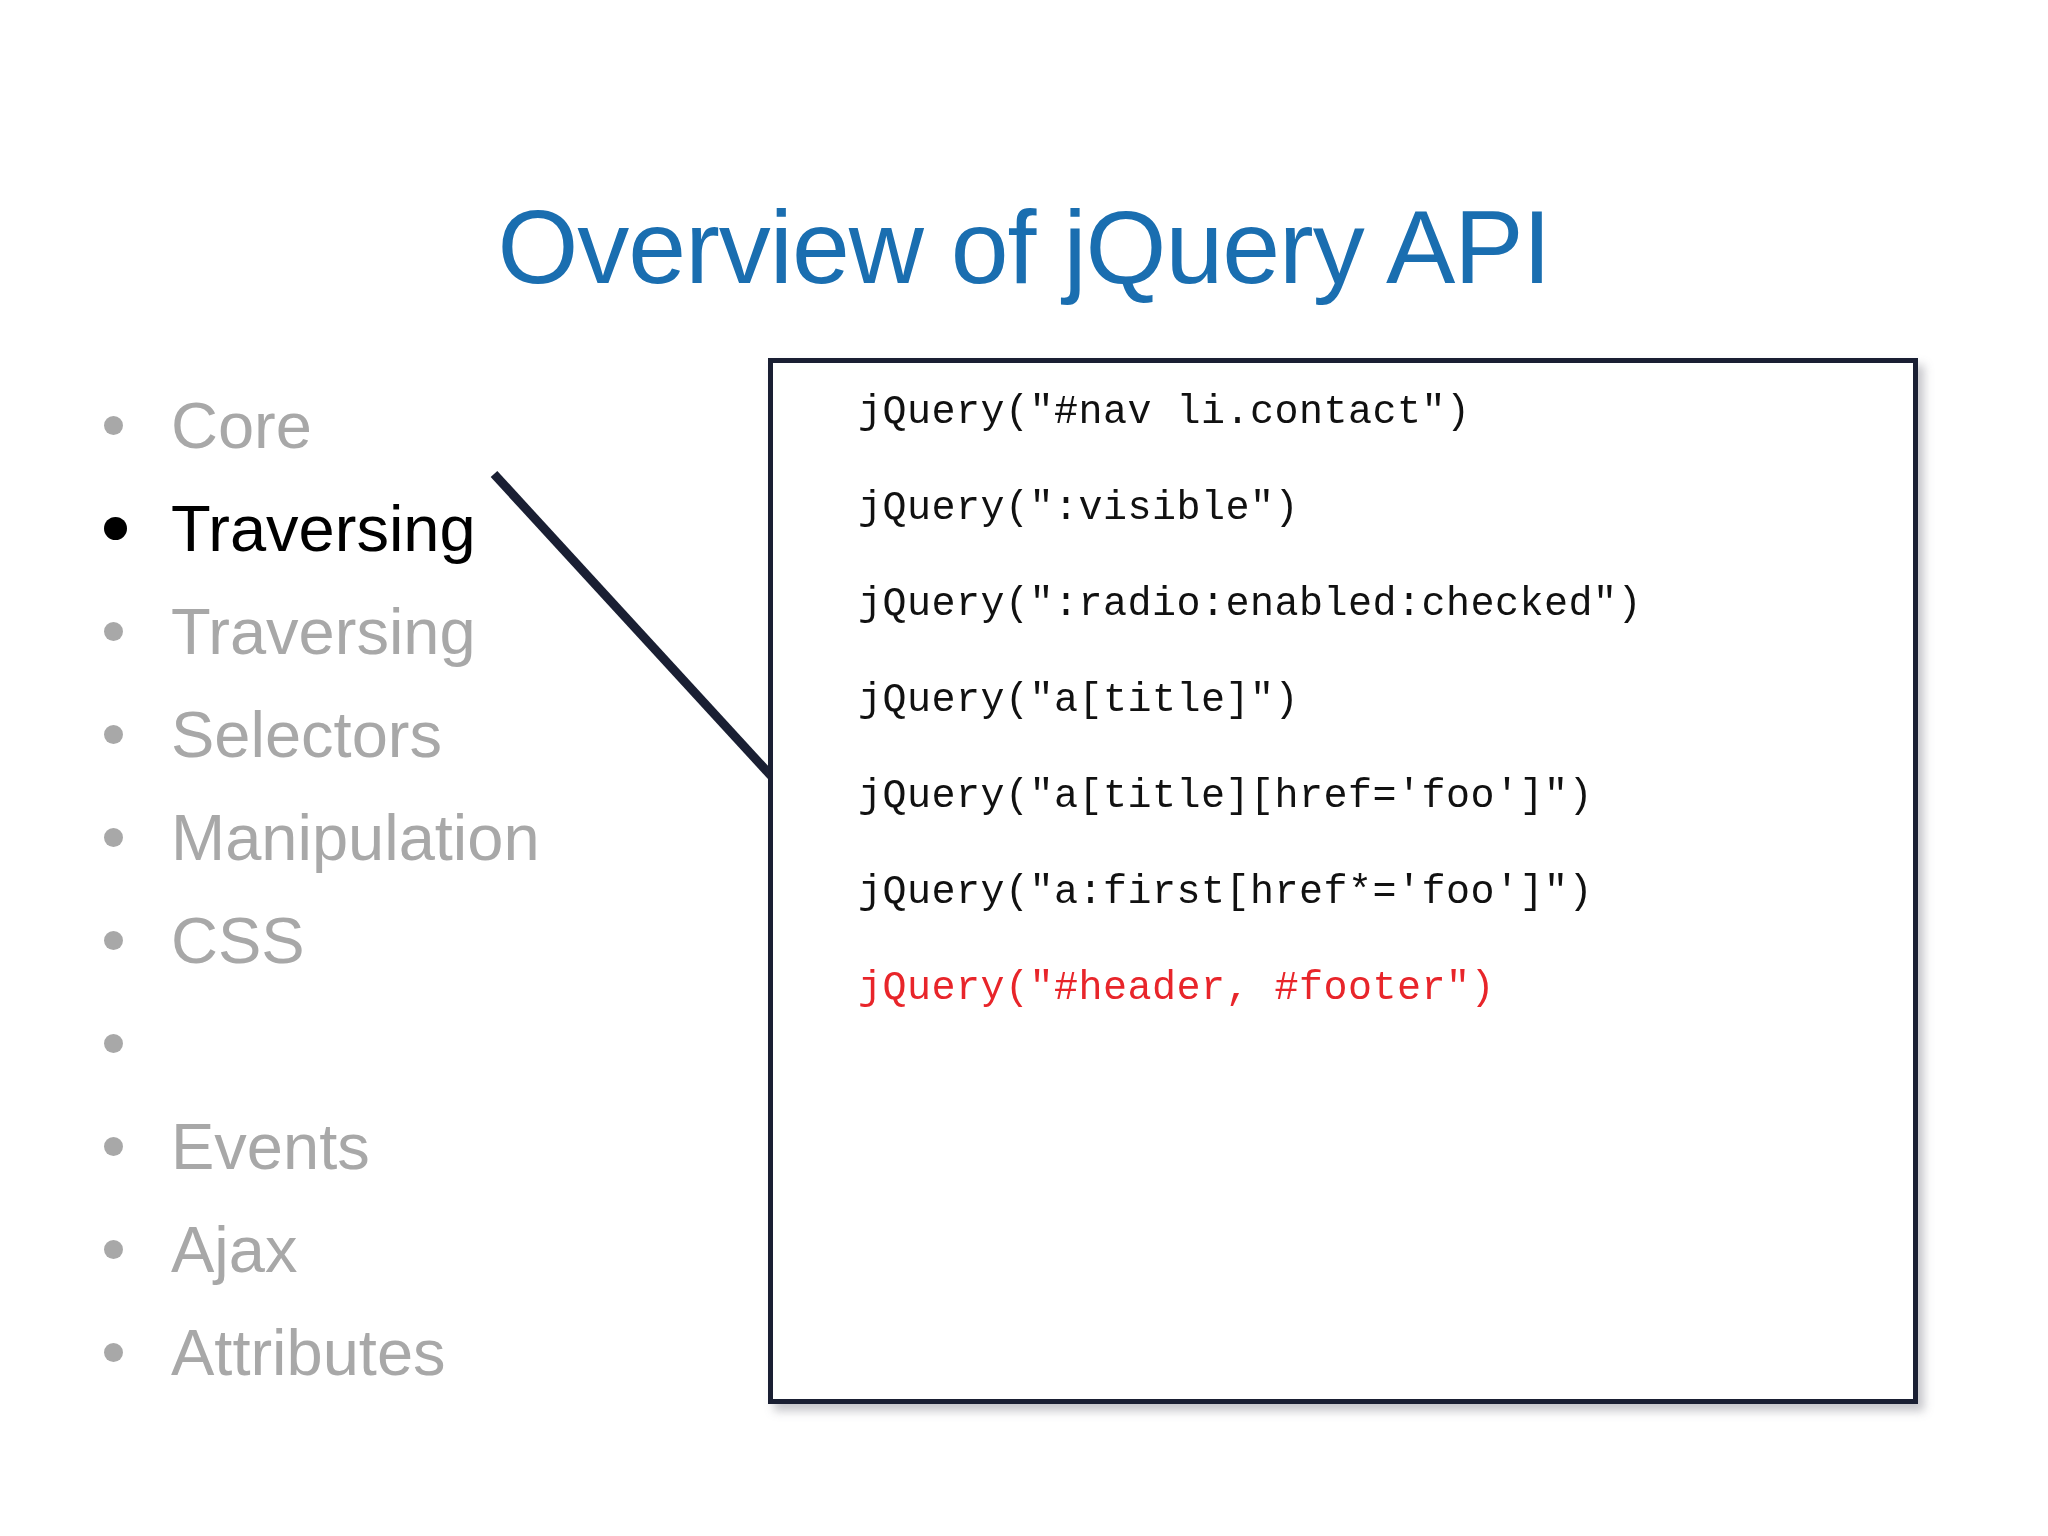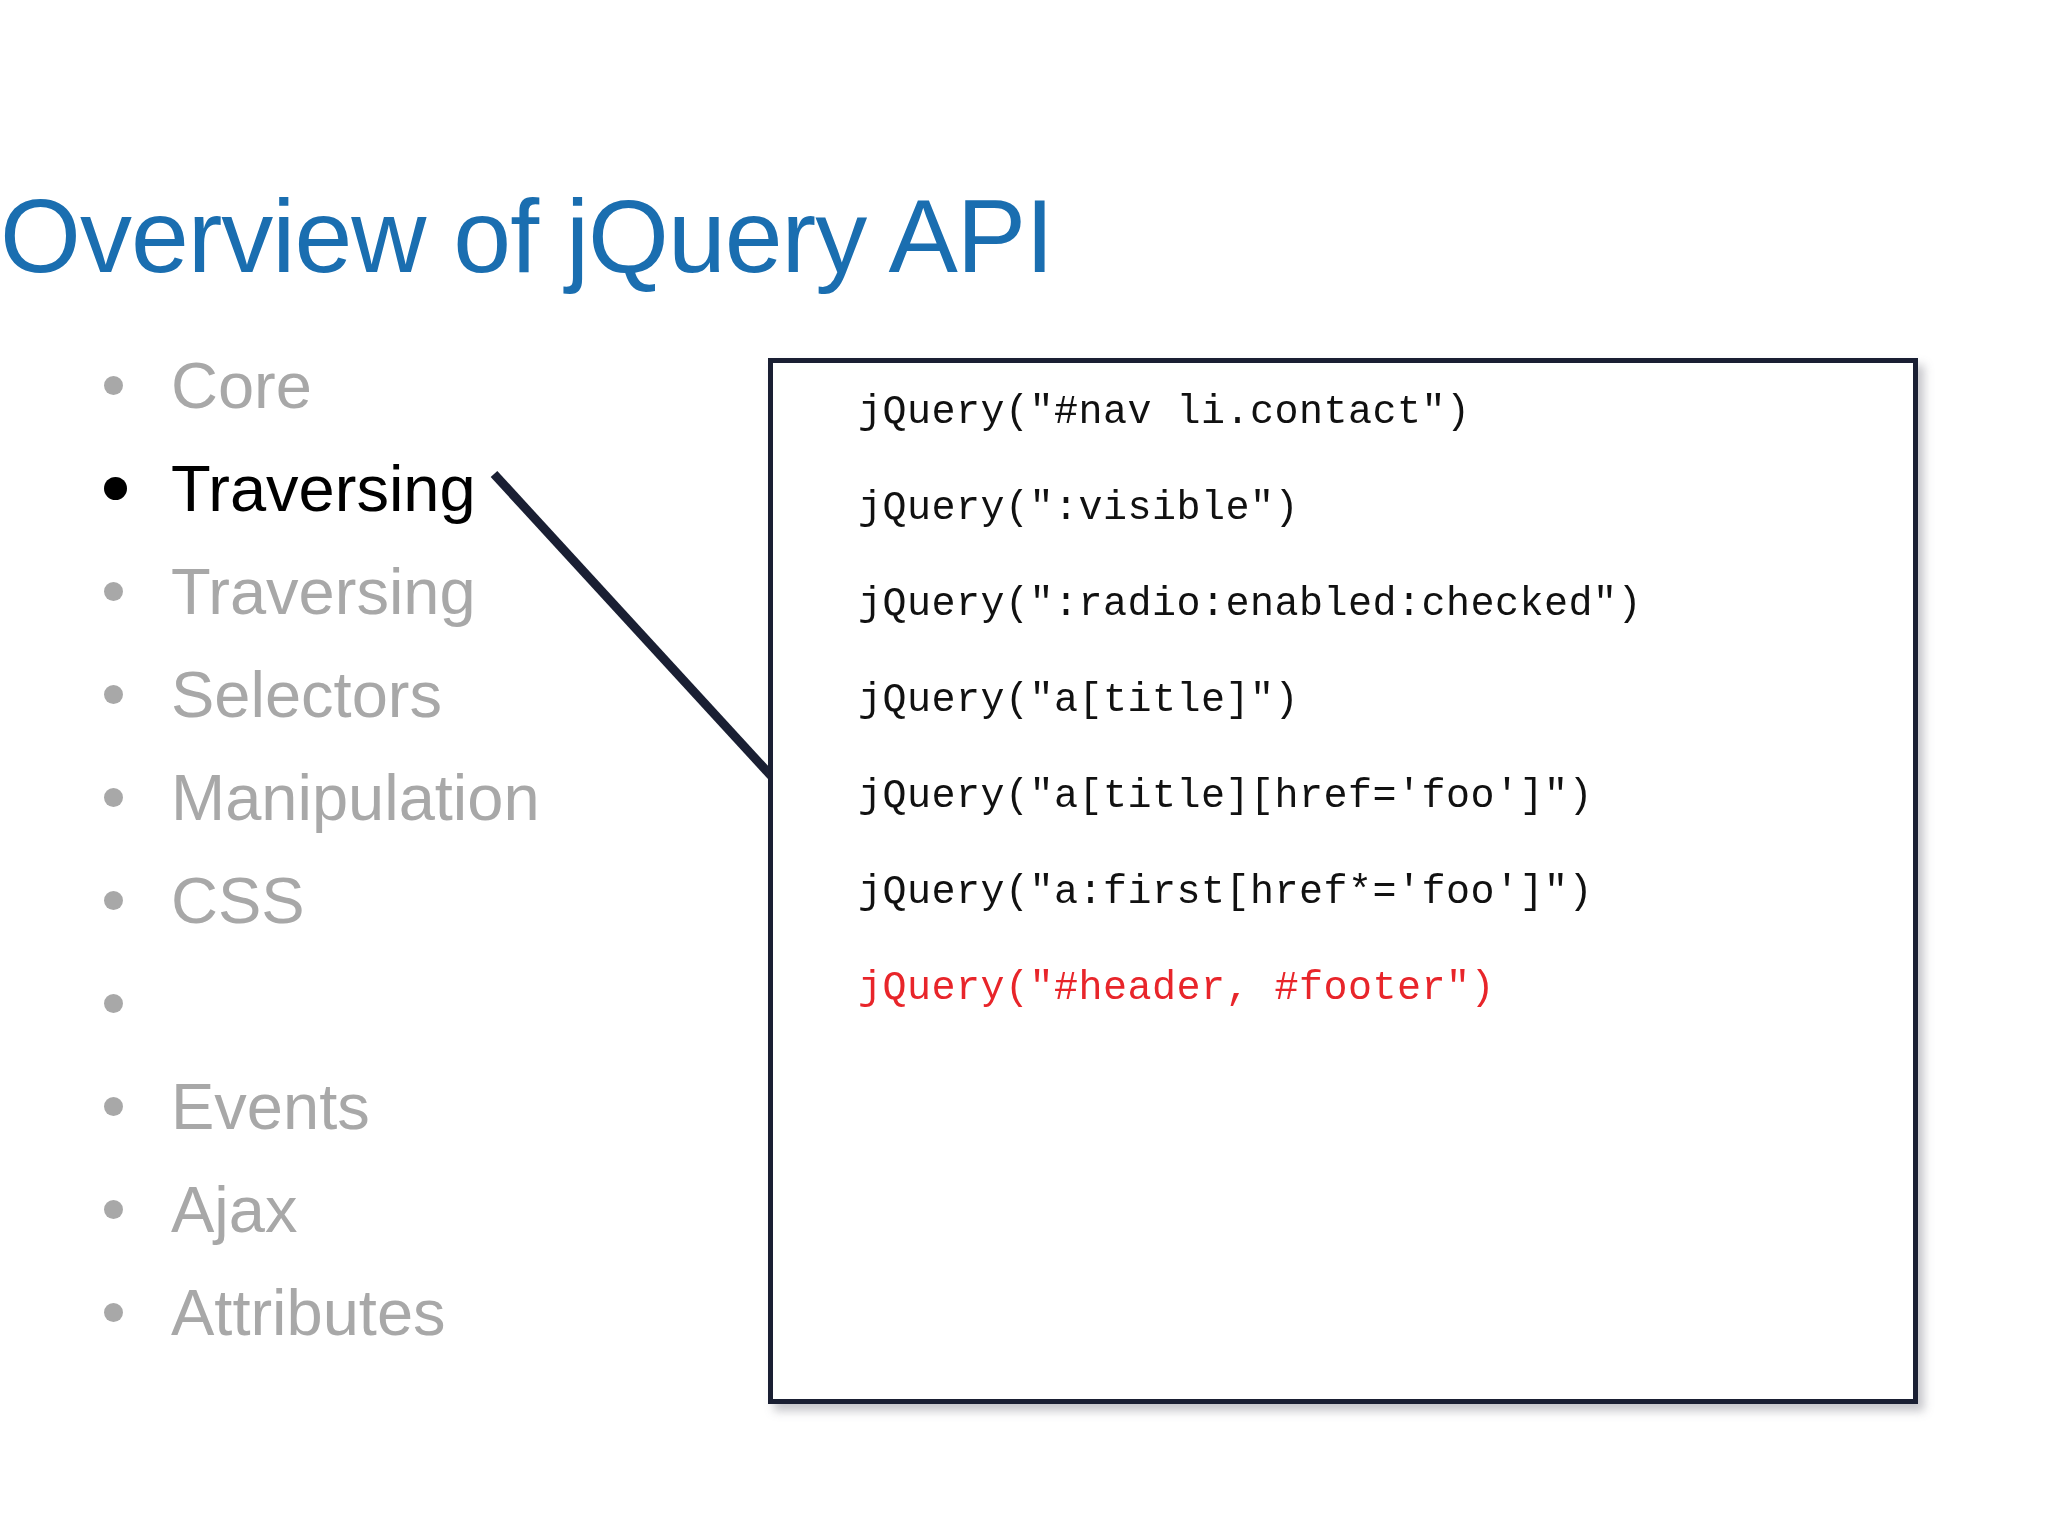--- a/index.html
+++ b/index.html
@@ -13,35 +13,36 @@
     height: 1536px;
     background: #ffffff;
     overflow: hidden;
     font-family: "Liberation Sans", sans-serif;
   }
 
   
   #slide-title {
     position: absolute;
     left: 0;
-    top: 112px;
+    top: 123px;
     width: 2048px;
+    text-align: center;
     color: #1A6EB0;
     font-size: 104px;
     font-weight: 400;
     letter-spacing: -1px;
     line-height: 1.05;
     white-space: nowrap;
   }
 
   
   #topic-list {
     position: absolute;
     left: 104px;
-    top: 334px;
+    top: 374px;
     width: 620px;
     list-style: none;
     margin: 0;
     padding: 0;
   }
   .topic-item {
     position: relative;
     height: 103px;
     display: flex;
     align-items: center;

